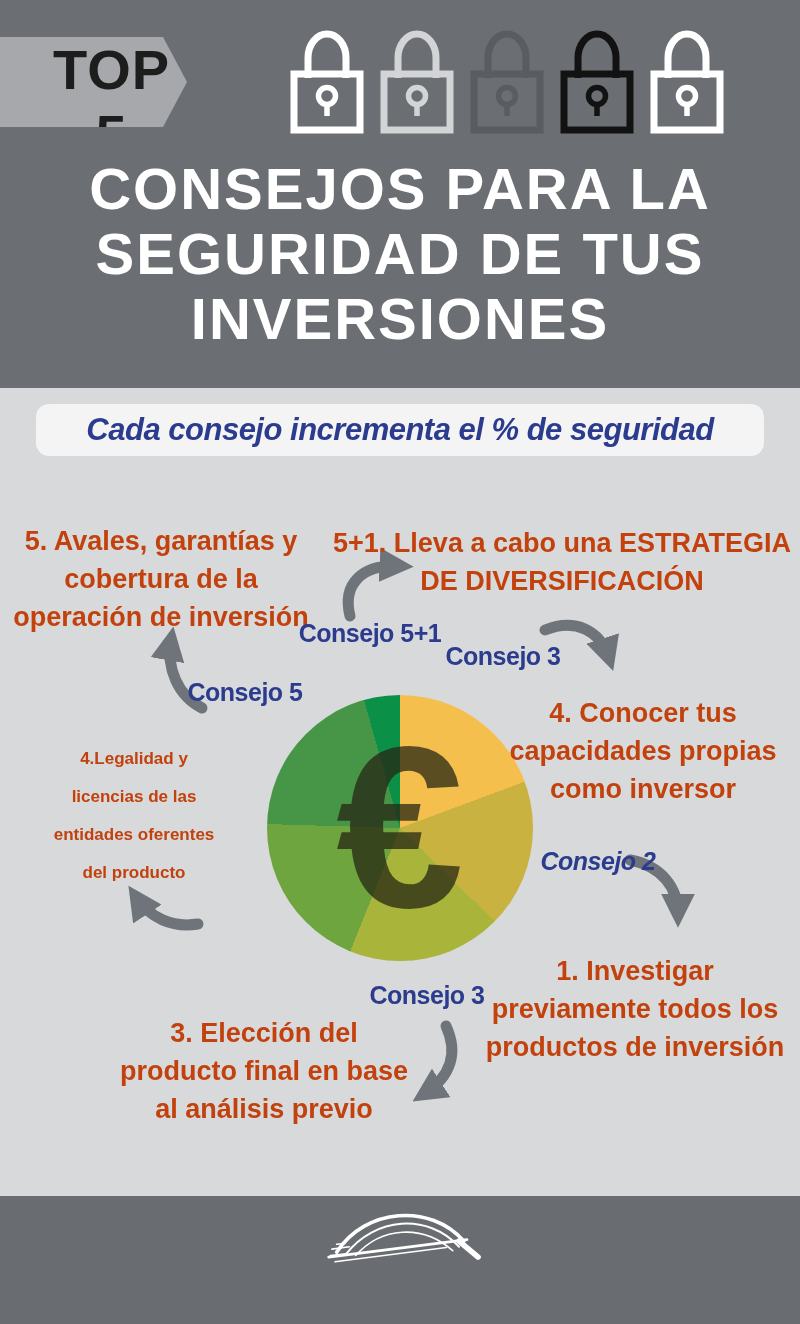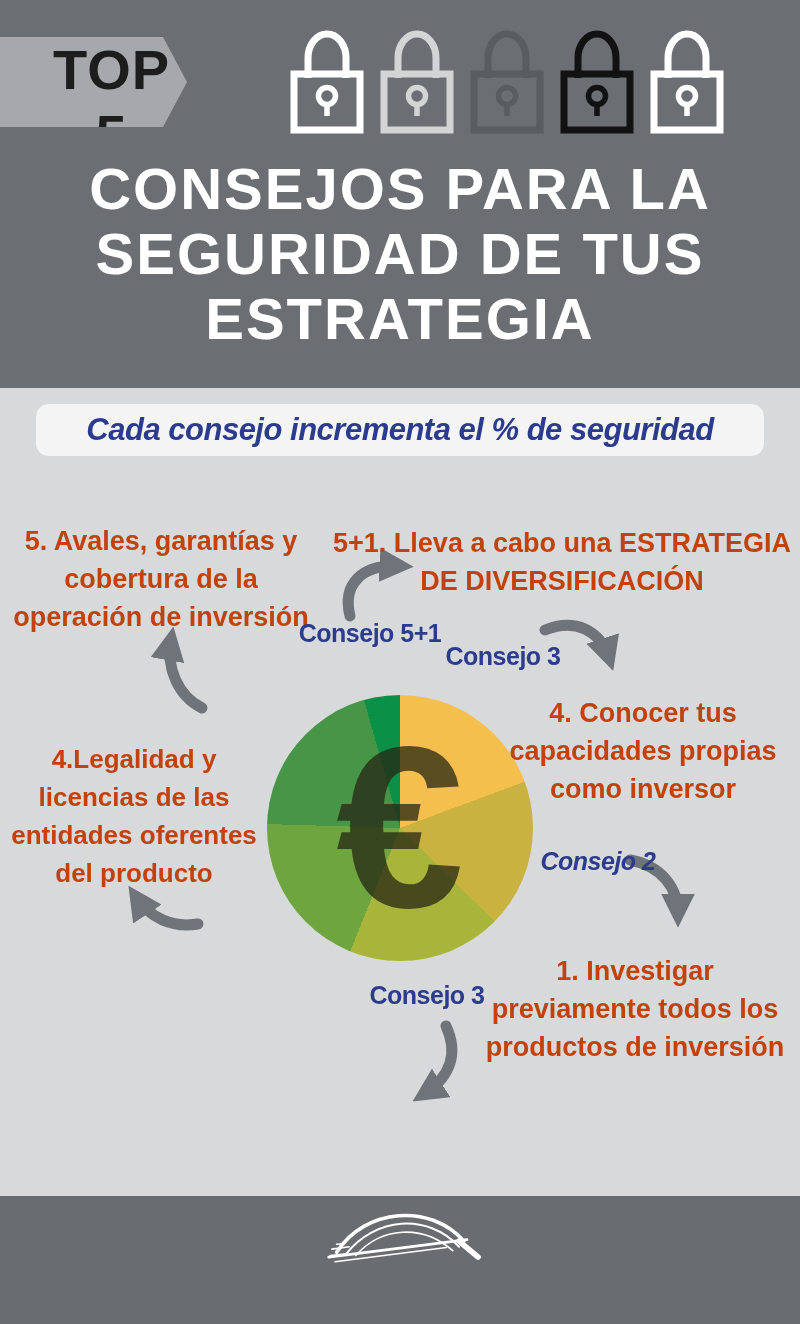--- a/index.html
+++ b/index.html
@@ -23,21 +23,21 @@
   .pill{position:absolute;left:36px;top:404px;width:728px;height:52px;background:#f4f4f5;
         border-radius:13px;display:flex;align-items:center;justify-content:center;}
   .pill span{font-size:31px;font-weight:bold;font-style:italic;color:#2b3b8e;letter-spacing:-0.5px;}
 
   
   .tip{position:absolute;text-align:center;font-size:27px;font-weight:bold;color:#c2410c;
        line-height:38px;white-space:pre-line;}
   .tip-1{left:492px;top:694px;width:302px;}
   .tip-2{left:470px;top:952px;width:330px;}
   .tip-3{left:98px;top:1014px;width:332px;}
-  .tip-4{left:0px;top:740px;width:268px;font-size:26px;}
+  .tip-4{left:0px;top:740px;width:268px;font-size:17px;}
   .tip-5{left:0px;top:522px;width:322px;}
   .tip-5p1{left:328px;top:524px;width:468px;}
 
   .clabel{position:absolute;width:170px;text-align:center;font-size:25px;font-weight:bold;
           color:#2b3b8e;letter-spacing:-0.5px;}
   .clabel-1{left:418px;top:642px;}
   .clabel-2{left:513px;top:847px;font-style:italic;}
   .clabel-3{left:342px;top:981px;}
   .clabel-4{left:145px;top:903px;}
   .clabel-5{left:160px;top:678px;}
@@ -107,21 +107,21 @@
           <path d="M18 62 V42 a19 24 0 0 1 38 0 V62" stroke-width="7"></path>
           <rect x="4" y="58" width="66" height="56" stroke-width="7"></rect>
           <circle cx="37" cy="80" r="8.5" stroke-width="5.5"></circle>
           <path d="M37 87 V100" stroke-width="5.5"></path>
         </g>
       </svg>
     </div>
 
     <div class="title">CONSEJOS PARA LA
 SEGURIDAD DE TUS
-ESTRATEGIA</div>
+INVERSIONES</div>
   </div>
 
   <div class="pill">
     <span>Cada consejo incrementa el % de seguridad</span>
   </div>
 
   <div class="pie" id="pie" style="background: conic-gradient(rgb(244, 191, 77) 0deg, rgb(244, 191, 77) 69.6deg, rgb(201, 178, 64) 69.6deg, rgb(201, 178, 64) 134.6deg, rgb(168, 180, 58) 134.6deg, rgb(168, 180, 58) 202deg, rgb(111, 165, 62) 202deg, rgb(111, 165, 62) 271.7deg, rgb(71, 150, 71) 271.7deg, rgb(71, 150, 71) 344.3deg, rgb(11, 145, 71) 344.3deg, rgb(11, 145, 71) 360deg);"></div>
   <div class="euro">€</div>
 
   <svg class="arrows" viewBox="0 0 800 1324">
@@ -137,33 +137,37 @@
     <path class="curve" marker-end="url(#ah)" d="M198 924 C 172 928 150 918 136 897"></path>
     <path class="curve" marker-end="url(#ah)" d="M202 708 C 178 696 166 668 171 640"></path>
   </svg>
 
   <div class="tip tip-1">4. Conocer tus
 capacidades propias
 como inversor</div>
   <div class="tip tip-2">1. Investigar
 previamente todos los
 productos de inversión</div>
+  <div class="tip tip-3">3. Elección del
+producto final en base
+al análisis previo</div>
   <div class="tip tip-4">4.Legalidad y
 licencias de las
 entidades oferentes
 del producto</div>
   <div class="tip tip-5">5. Avales, garantías y
 cobertura de la
 operación de inversión</div>
   <div class="tip tip-5p1">5+1. Lleva a cabo una ESTRATEGIA
 DE DIVERSIFICACIÓN</div>
 
   <div class="clabel clabel-1">Consejo 3</div>
   <div class="clabel clabel-2">Consejo 2</div>
   <div class="clabel clabel-3">Consejo 3</div>
+  <div class="clabel clabel-5">Consejo 5</div>
   <div class="clabel clabel-5p1">Consejo 5+1</div>
 
   <div class="footer"></div>
   <svg class="bridge" width="160" height="62" viewBox="0 0 200 78">
     <path d="M14 62 C 50 6 132 0 174 48" stroke-width="4.5"></path>
     <path d="M26 64 C 62 18 128 12 168 55" stroke-width="2.5"></path>
     <path d="M38 66 C 70 30 122 26 160 60" stroke-width="2"></path>
     <path d="M4 68 L 178 46" stroke-width="3.5"></path>
     <path d="M12 74 L 152 56" stroke-width="2"></path>
     <path d="M168 48 L 192 68" stroke-width="7"></path>

